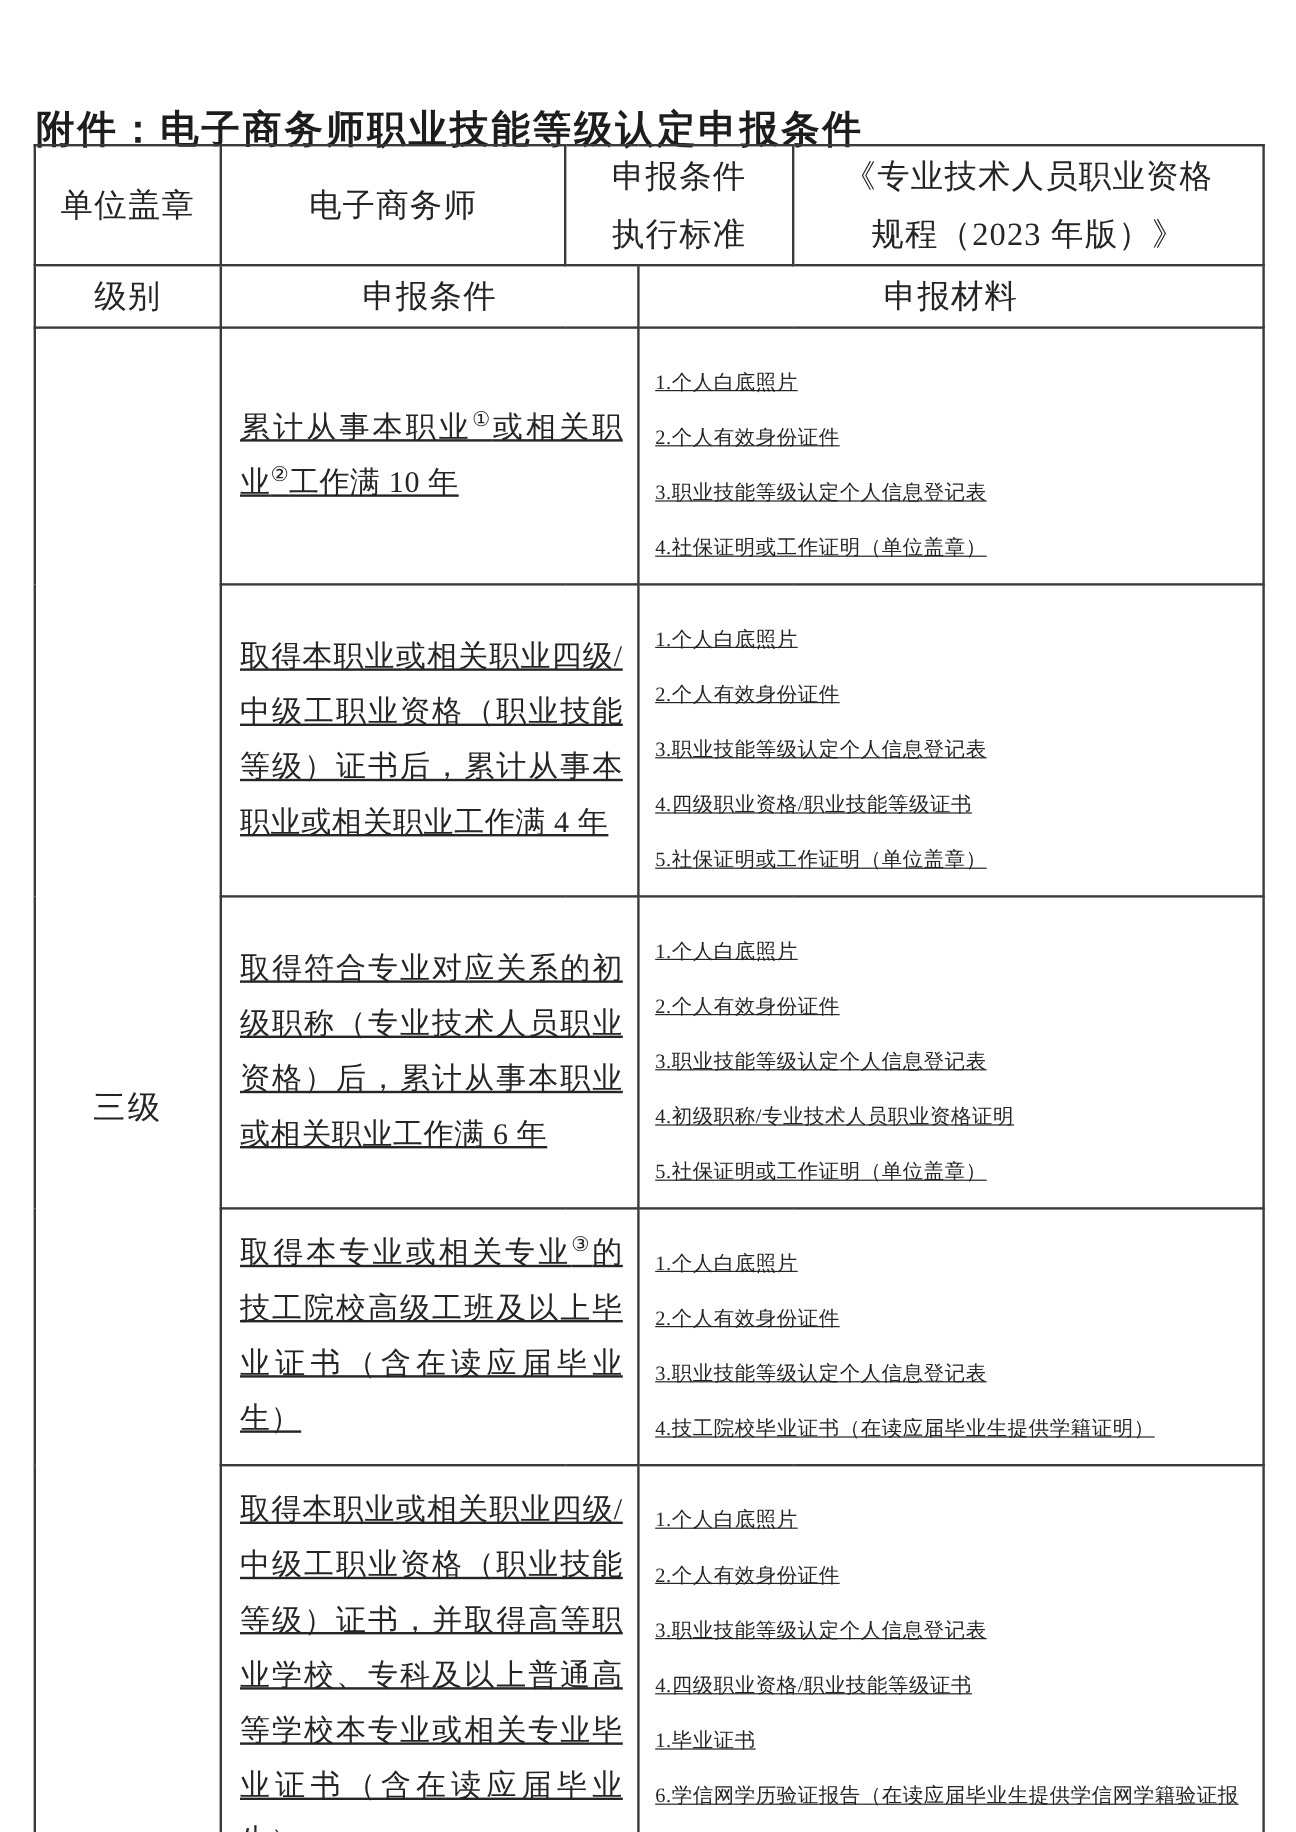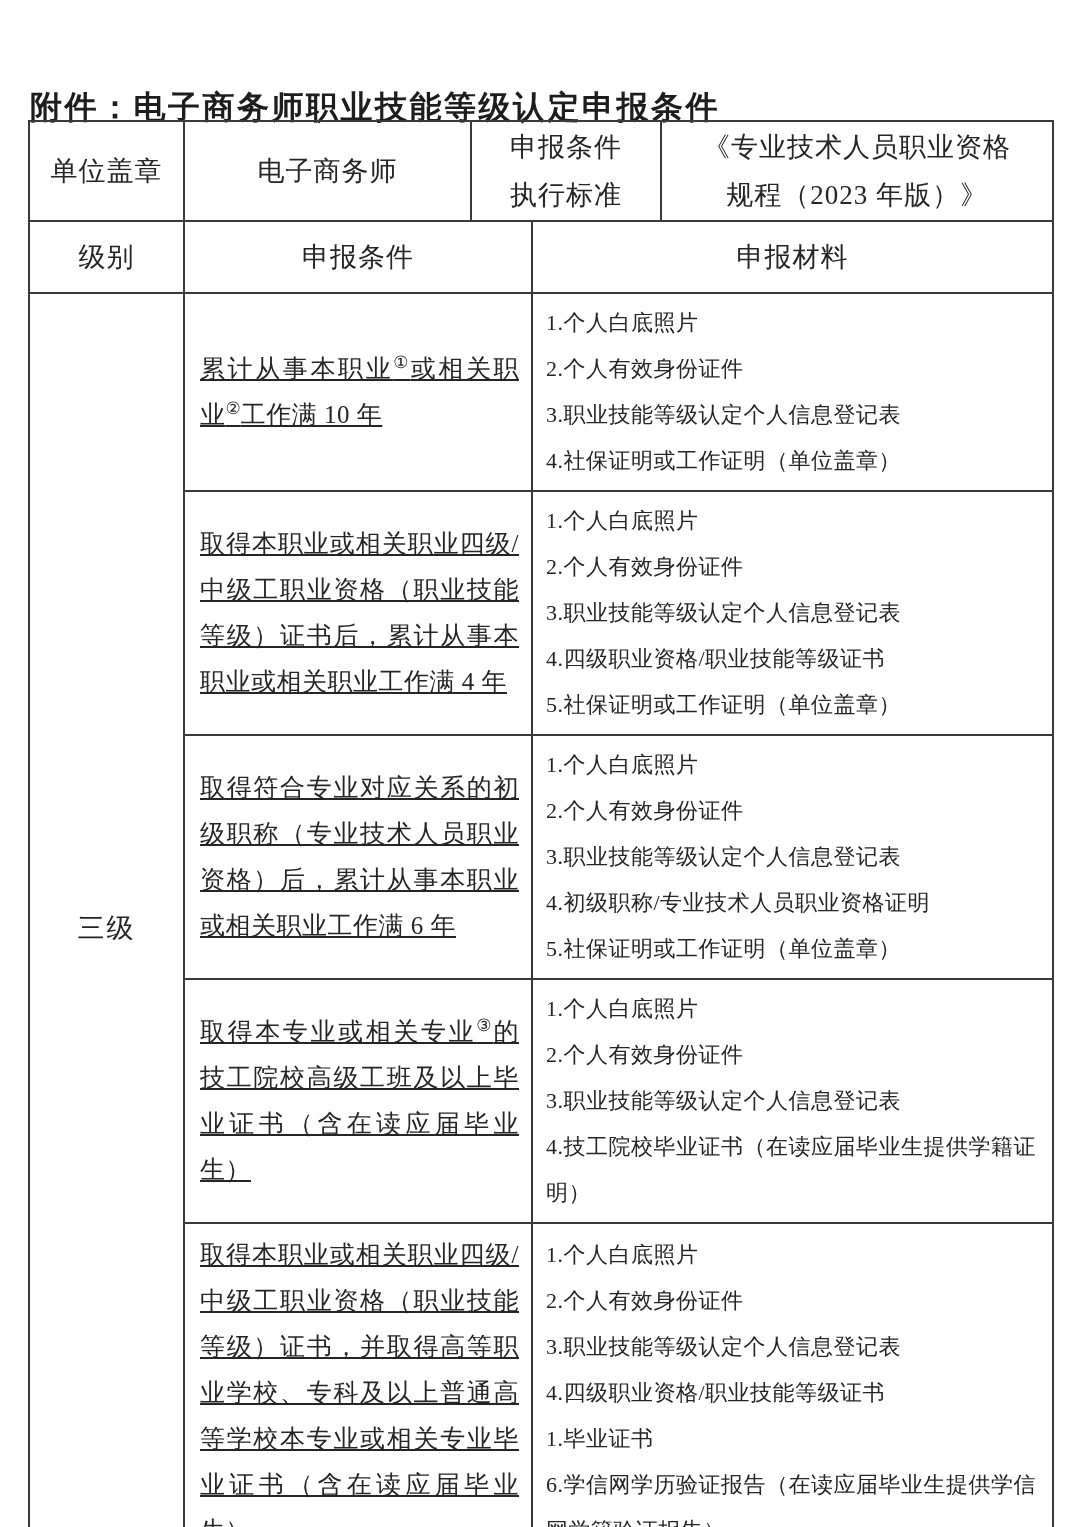--- a/index.html
+++ b/index.html
@@ -53,33 +53,34 @@
   .cond {
     font-size: 25px;
     line-height: 46px;
     padding: 8px 12px 8px 15px;
     text-align: justify;
     text-justify: inter-character;
     letter-spacing: 0.5px;
     text-decoration: underline;
   }
   .mats {
-    font-size: 22px;
+    font-size: 17px;
     line-height: 46px;
-    padding: 6px 6px 6px 13px;
+    padding: 22px 6px 6px 13px;
     letter-spacing: 0.5px;
+    text-decoration: underline;
   }
   sup.circ {
     font-size: 17px;
     line-height: 0;
     vertical-align: super;
     letter-spacing: 0;
   }
   tr.hrow1 td { height: 92px; }
-  tr.hrow2 td { height: 72px; }
+  tr.hrow2 td { height: 52px; }
   tr.brow1 td { height: 164px; }
   tr.brow2 td { height: 206px; }
   tr.brow3 td { height: 205px; }
   tr.brow4 td { height: 203px; }
   tr.brow5 td { height: 286px; }
 </style>
 </head>
 <body>
 
 <div class="page-title">附件：电子商务师职业技能等级认定申报条件</div>

